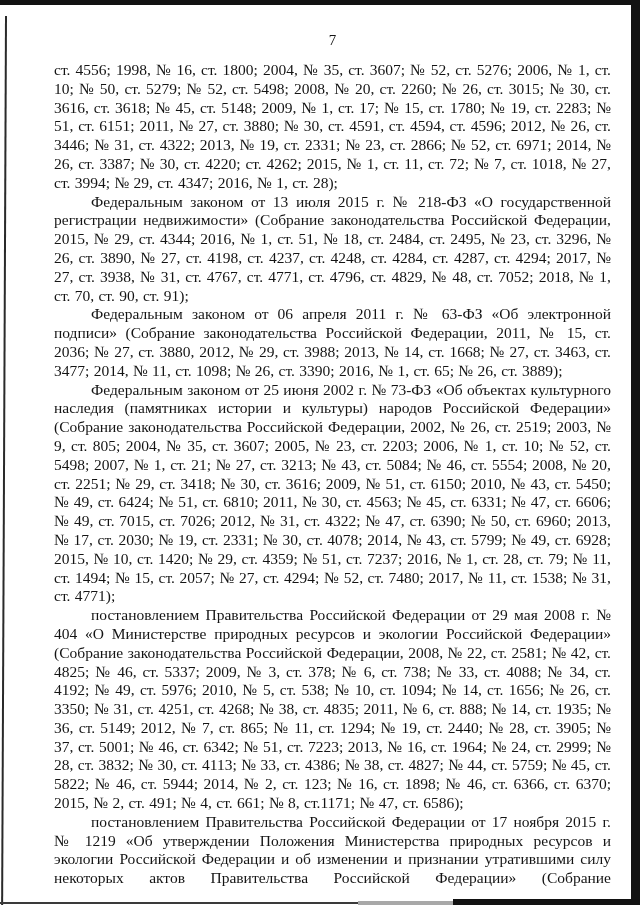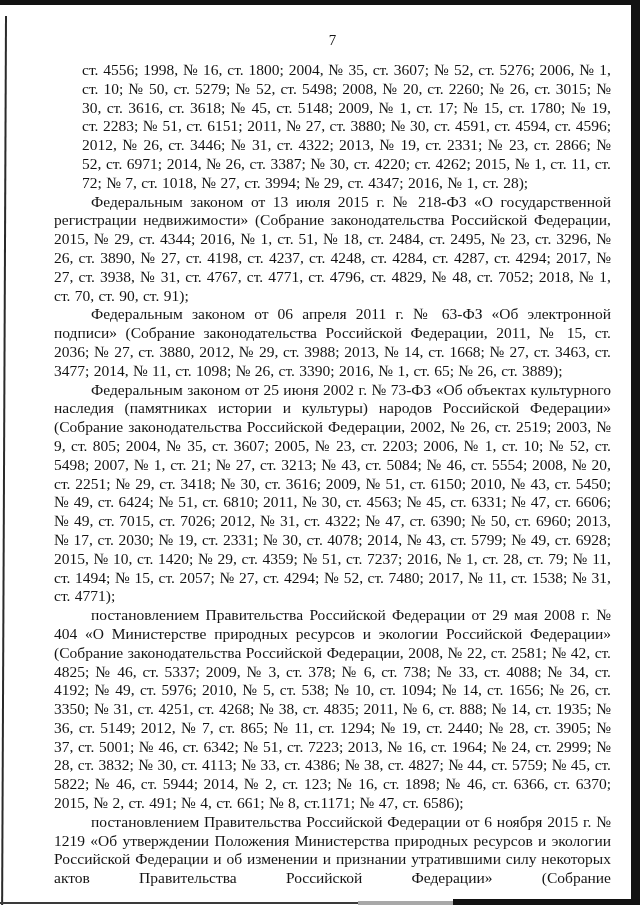--- a/index.html
+++ b/index.html
@@ -70,21 +70,20 @@
   .body-text p {
     margin: 0;
     font-size: 15.5px;
     line-height: 18.8px;
     text-align: justify;
     text-indent: 37px;
     word-spacing: 0.5px;
   }
   .body-text p.continuation {
     text-indent: 0;
-    margin-left: 28px;
   }
   .body-text p.runs-on {
     
     text-align-last: justify;
   }
 </style>
 </head>
 <body>
 
 <div class="page">
@@ -98,17 +97,17 @@
 
   <div class="content">
     <div class="page-number">7</div>
 
     <div class="body-text">
       <p class="continuation">ст. 4556; 1998, № 16, ст. 1800; 2004, № 35, ст. 3607; № 52, ст. 5276; 2006, № 1, ст. 10; № 50, ст. 5279; № 52, ст. 5498; 2008, № 20, ст. 2260; № 26, ст. 3015; № 30, ст. 3616, ст. 3618; № 45, ст. 5148; 2009, № 1, ст. 17; № 15, ст. 1780; № 19, ст. 2283; № 51, ст. 6151; 2011, № 27, ст. 3880; № 30, ст. 4591, ст. 4594, ст. 4596; 2012, № 26, ст. 3446; № 31, ст. 4322; 2013, № 19, ст. 2331; № 23, ст. 2866; № 52, ст. 6971; 2014, № 26, ст. 3387; № 30, ст. 4220; ст. 4262; 2015, № 1, ст. 11, ст. 72; № 7, ст. 1018, № 27, ст. 3994; № 29, ст. 4347; 2016, № 1, ст. 28);</p>
       <p>Федеральным законом от 13 июля 2015 г. № 218-ФЗ «О государственной регистрации недвижимости» (Собрание законодательства Российской Федерации, 2015, № 29, ст. 4344; 2016, № 1, ст. 51, № 18, ст. 2484, ст. 2495, № 23, ст. 3296, № 26, ст. 3890, № 27, ст. 4198, ст. 4237, ст. 4248, ст. 4284, ст. 4287, ст. 4294; 2017, № 27, ст. 3938, № 31, ст. 4767, ст. 4771, ст. 4796, ст. 4829, № 48, ст. 7052; 2018, № 1, ст. 70, ст. 90, ст. 91);</p>
       <p>Федеральным законом от 06 апреля 2011 г. № 63-ФЗ «Об электронной подписи» (Собрание законодательства Российской Федерации, 2011, № 15, ст. 2036; № 27, ст. 3880, 2012, № 29, ст. 3988; 2013, № 14, ст. 1668; № 27, ст. 3463, ст. 3477; 2014, № 11, ст. 1098; № 26, ст. 3390; 2016, № 1, ст. 65; № 26, ст. 3889);</p>
       <p>Федеральным законом от 25 июня 2002 г. № 73-ФЗ «Об объектах культурного наследия (памятниках истории и культуры) народов Российской Федерации» (Собрание законодательства Российской Федерации, 2002, № 26, ст. 2519; 2003, № 9, ст. 805; 2004, № 35, ст. 3607; 2005, № 23, ст. 2203; 2006, № 1, ст. 10; № 52, ст. 5498; 2007, № 1, ст. 21; № 27, ст. 3213; № 43, ст. 5084; № 46, ст. 5554; 2008, № 20, ст. 2251; № 29, ст. 3418; № 30, ст. 3616; 2009, № 51, ст. 6150; 2010, № 43, ст. 5450; № 49, ст. 6424; № 51, ст. 6810; 2011, № 30, ст. 4563; № 45, ст. 6331; № 47, ст. 6606; № 49, ст. 7015, ст. 7026; 2012, № 31, ст. 4322; № 47, ст. 6390; № 50, ст. 6960; 2013, № 17, ст. 2030; № 19, ст. 2331; № 30, ст. 4078; 2014, № 43, ст. 5799; № 49, ст. 6928; 2015, № 10, ст. 1420; № 29, ст. 4359; № 51, ст. 7237; 2016, № 1, ст. 28, ст. 79; № 11, ст. 1494; № 15, ст. 2057; № 27, ст. 4294; № 52, ст. 7480; 2017, № 11, ст. 1538; № 31, ст. 4771);</p>
       <p>постановлением Правительства Российской Федерации от 29 мая 2008 г. № 404 «О Министерстве природных ресурсов и экологии Российской Федерации» (Собрание законодательства Российской Федерации, 2008, № 22, ст. 2581; № 42, ст. 4825; № 46, ст. 5337; 2009, № 3, ст. 378; № 6, ст. 738; № 33, ст. 4088; № 34, ст. 4192; № 49, ст. 5976; 2010, № 5, ст. 538; № 10, ст. 1094; № 14, ст. 1656; № 26, ст. 3350; № 31, ст. 4251, ст. 4268; № 38, ст. 4835; 2011, № 6, ст. 888; № 14, ст. 1935; № 36, ст. 5149; 2012, № 7, ст. 865; № 11, ст. 1294; № 19, ст. 2440; № 28, ст. 3905; № 37, ст. 5001; № 46, ст. 6342; № 51, ст. 7223; 2013, № 16, ст. 1964; № 24, ст. 2999; № 28, ст. 3832; № 30, ст. 4113; № 33, ст. 4386; № 38, ст. 4827; № 44, ст. 5759; № 45, ст. 5822; № 46, ст. 5944; 2014, № 2, ст. 123; № 16, ст. 1898; № 46, ст. 6366, ст. 6370; 2015, № 2, ст. 491; № 4, ст. 661; № 8, ст.1171; № 47, ст. 6586);</p>
-      <p class="runs-on">постановлением Правительства Российской Федерации от 6 ноября 2015 г. № 1219 «Об утверждении Положения Министерства природных ресурсов и экологии Российской Федерации и об изменении и признании утратившими силу некоторых актов Правительства Российской Федерации» (Собрание</p>
+      <p class="runs-on">постановлением Правительства Российской Федерации от 17 ноября 2015 г. № 1219 «Об утверждении Положения Министерства природных ресурсов и экологии Российской Федерации и об изменении и признании утратившими силу некоторых актов Правительства Российской Федерации» (Собрание</p>
     </div>
   </div>
 
 </div>
 
 </body></html>

